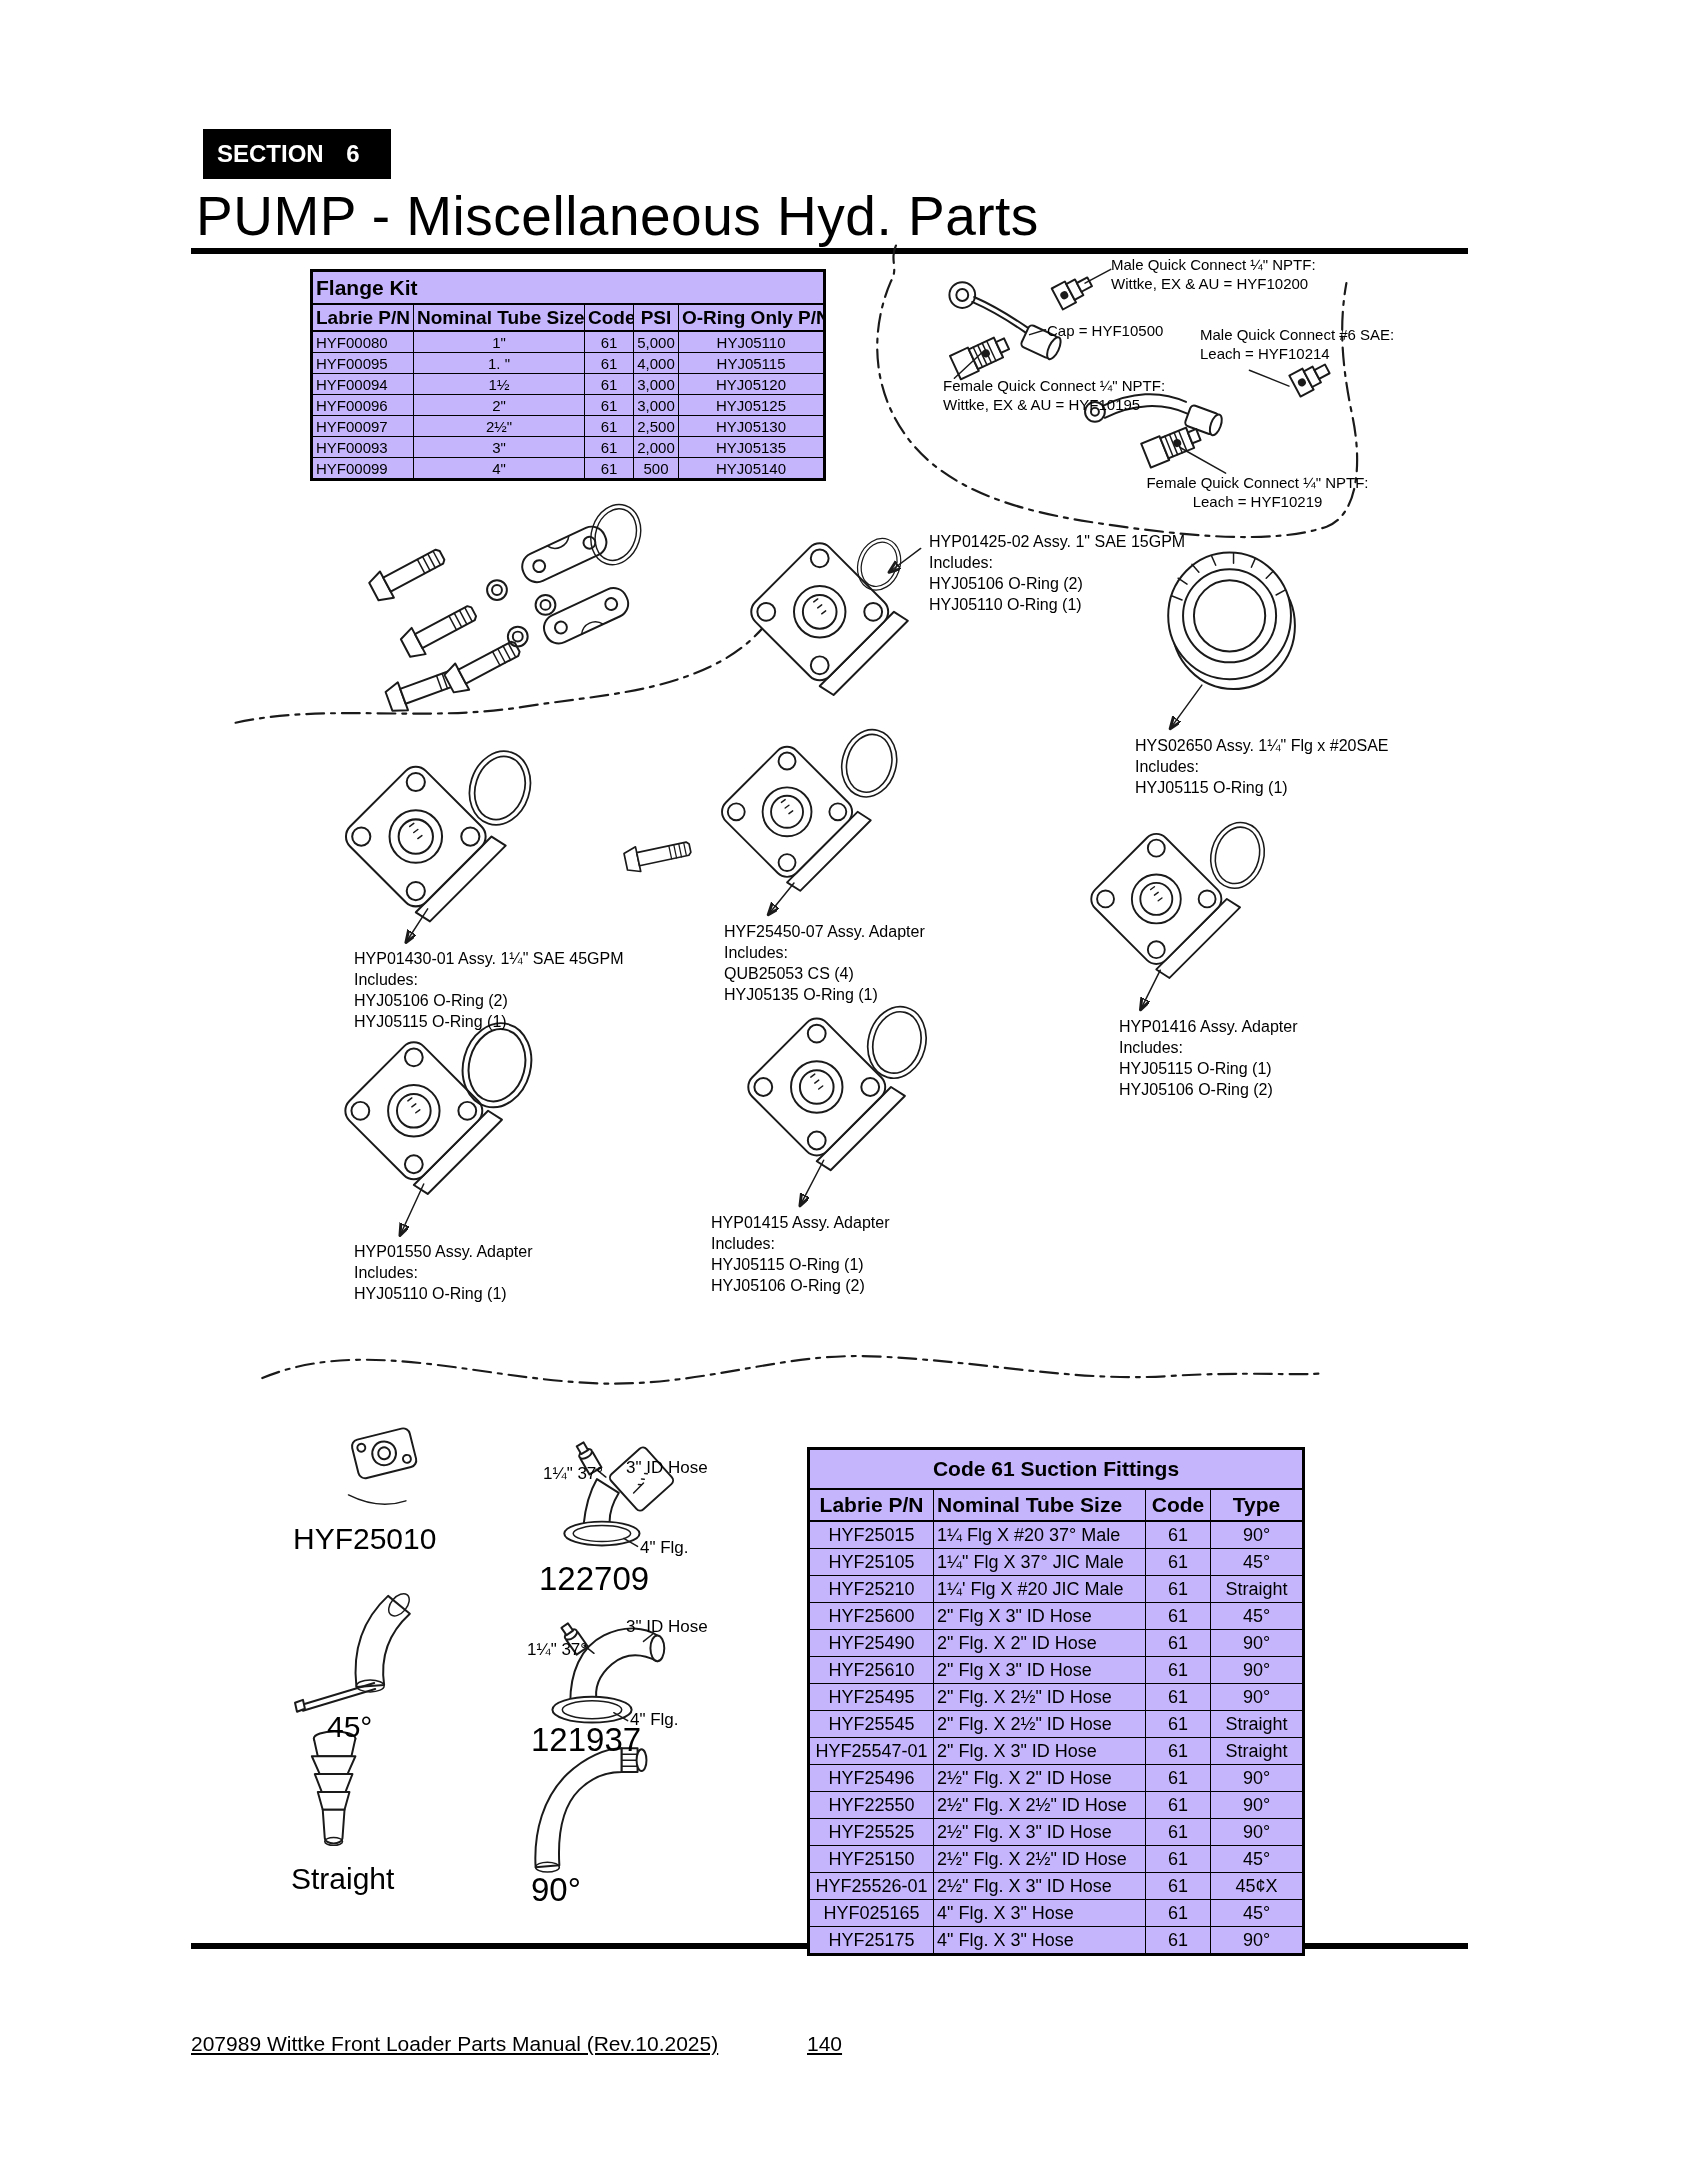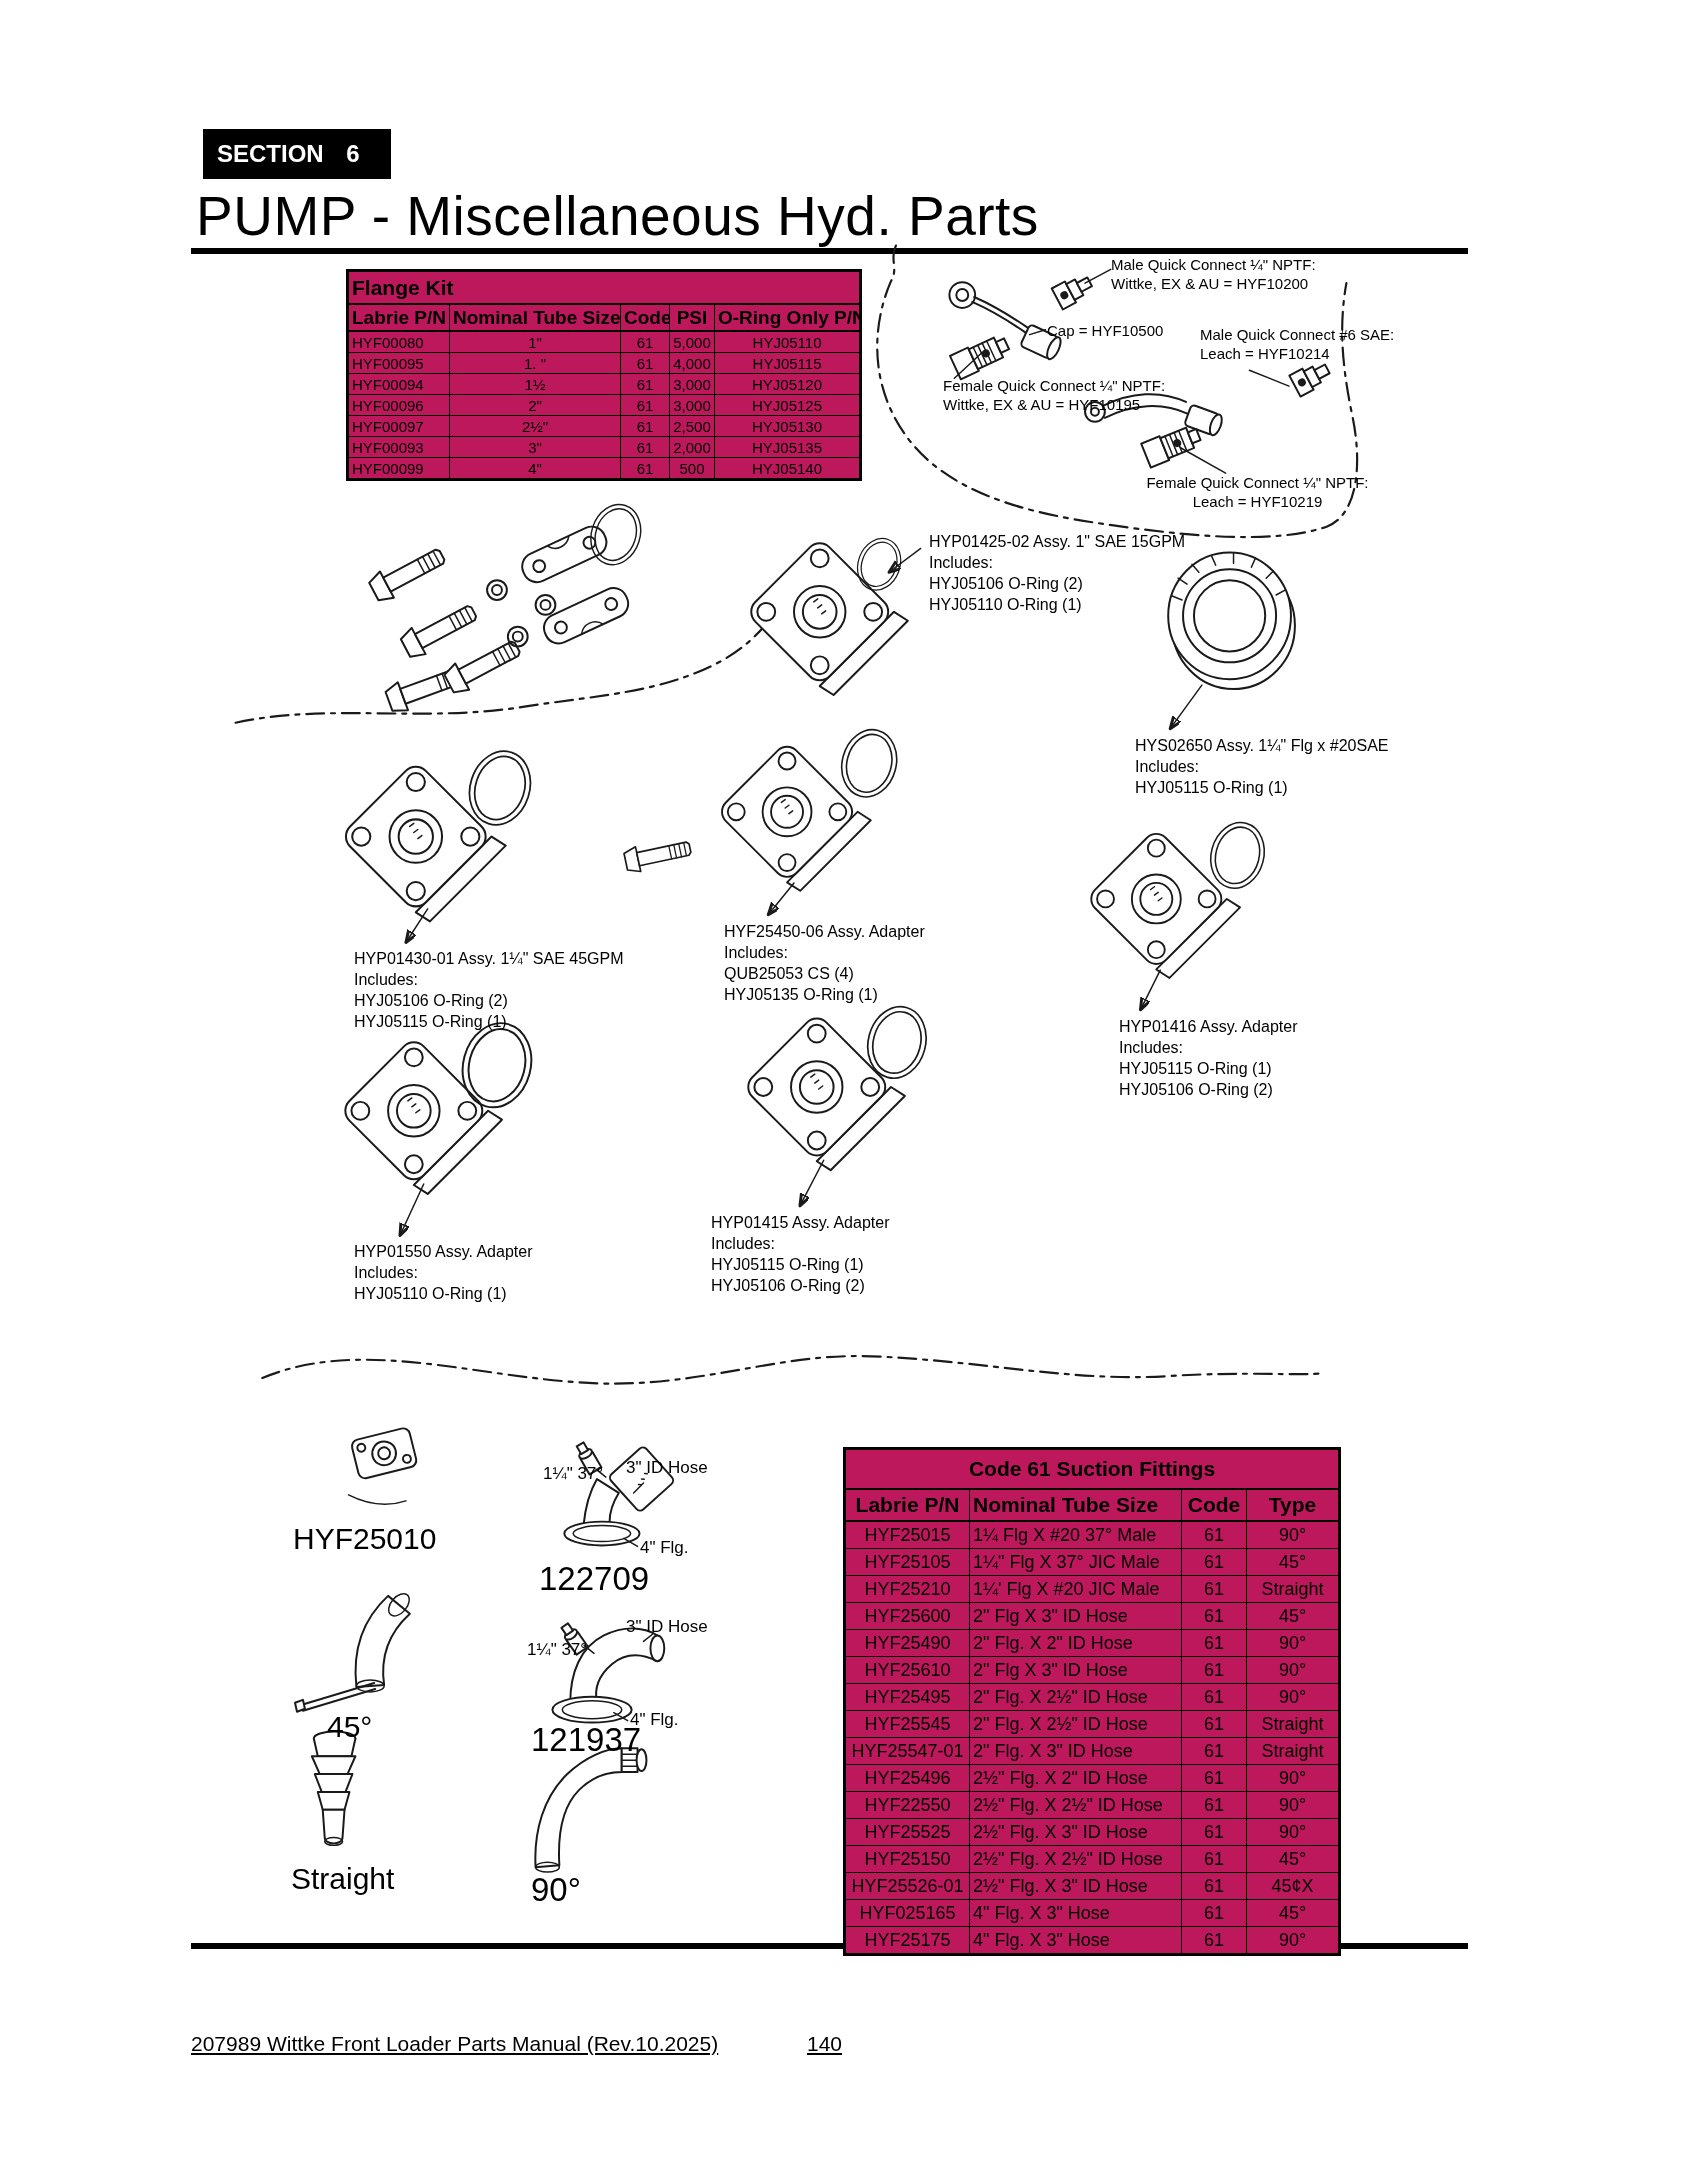--- a/index.html
+++ b/index.html
@@ -7,21 +7,21 @@
         font-family:"Liberation Sans",sans-serif;color:#000;overflow:hidden;}
   
   #section-box{position:absolute;left:203px;top:129px;width:188px;height:50px;background:#000;
                color:#fff;font-size:24px;font-weight:bold;line-height:50px;padding-left:14px;
                word-spacing:16px;box-sizing:border-box;}
   #page-title{position:absolute;left:196px;top:184px;font-size:55px;font-weight:normal;letter-spacing:0.5px;text-align:center;}
   .hrule{position:absolute;left:191px;width:1277px;height:6px;background:#000;}
   #rule-top{top:248px;}
   #rule-bottom{top:1943px;}
   
-  .tbl{position:absolute;border-collapse:collapse;table-layout:fixed;background:#be185d;z-index:3;margin-left:36px;}
+  .tbl{position:absolute;border-collapse:collapse;table-layout:fixed;background:#c4b5fd;z-index:3;}
   .tbl th,.tbl td{border:1.5px solid #000;overflow:hidden;white-space:nowrap;padding:0 3px;}
   .tbl{border:3px solid #000;}
   .tbl .tbl-title{text-align:center;border-bottom:2.5px solid #000;}
   .tbl thead th{border-bottom:2.5px solid #000;}
   #flange-table{left:310px;top:269px;width:512px;}
   #flange-table .tbl-title{font-size:21px;height:31px;}
   #flange-table thead th{font-size:19px;height:25px;text-align:center;}
   #flange-table thead th:first-child{text-align:left;}
   #flange-table tbody td{font-size:15px;height:20px;text-align:center;}
   #flange-table tbody td:first-child{text-align:left;}
@@ -368,21 +368,21 @@
       <div>Includes:</div>
       <div>HYJ05115 O-Ring (1)</div>
     </div>
   <div class="lbl" style="left:354px;top:948px;">
       <div>HYP01430-01 Assy. 1¼" SAE 45GPM</div>
       <div>Includes:</div>
       <div>HYJ05106 O-Ring (2)</div>
       <div>HYJ05115 O-Ring (1)</div>
     </div>
   <div class="lbl" style="left:724px;top:921px;">
-      <div>HYF25450-06 Assy. Adapter</div>
+      <div>HYF25450-07 Assy. Adapter</div>
       <div>Includes:</div>
       <div>QUB25053 CS (4)</div>
       <div>HYJ05135 O-Ring (1)</div>
     </div>
   <div class="lbl" style="left:1119px;top:1016px;">
       <div>HYP01416 Assy. Adapter</div>
       <div>Includes:</div>
       <div>HYJ05115 O-Ring (1)</div>
       <div>HYJ05106 O-Ring (2)</div>
     </div>

